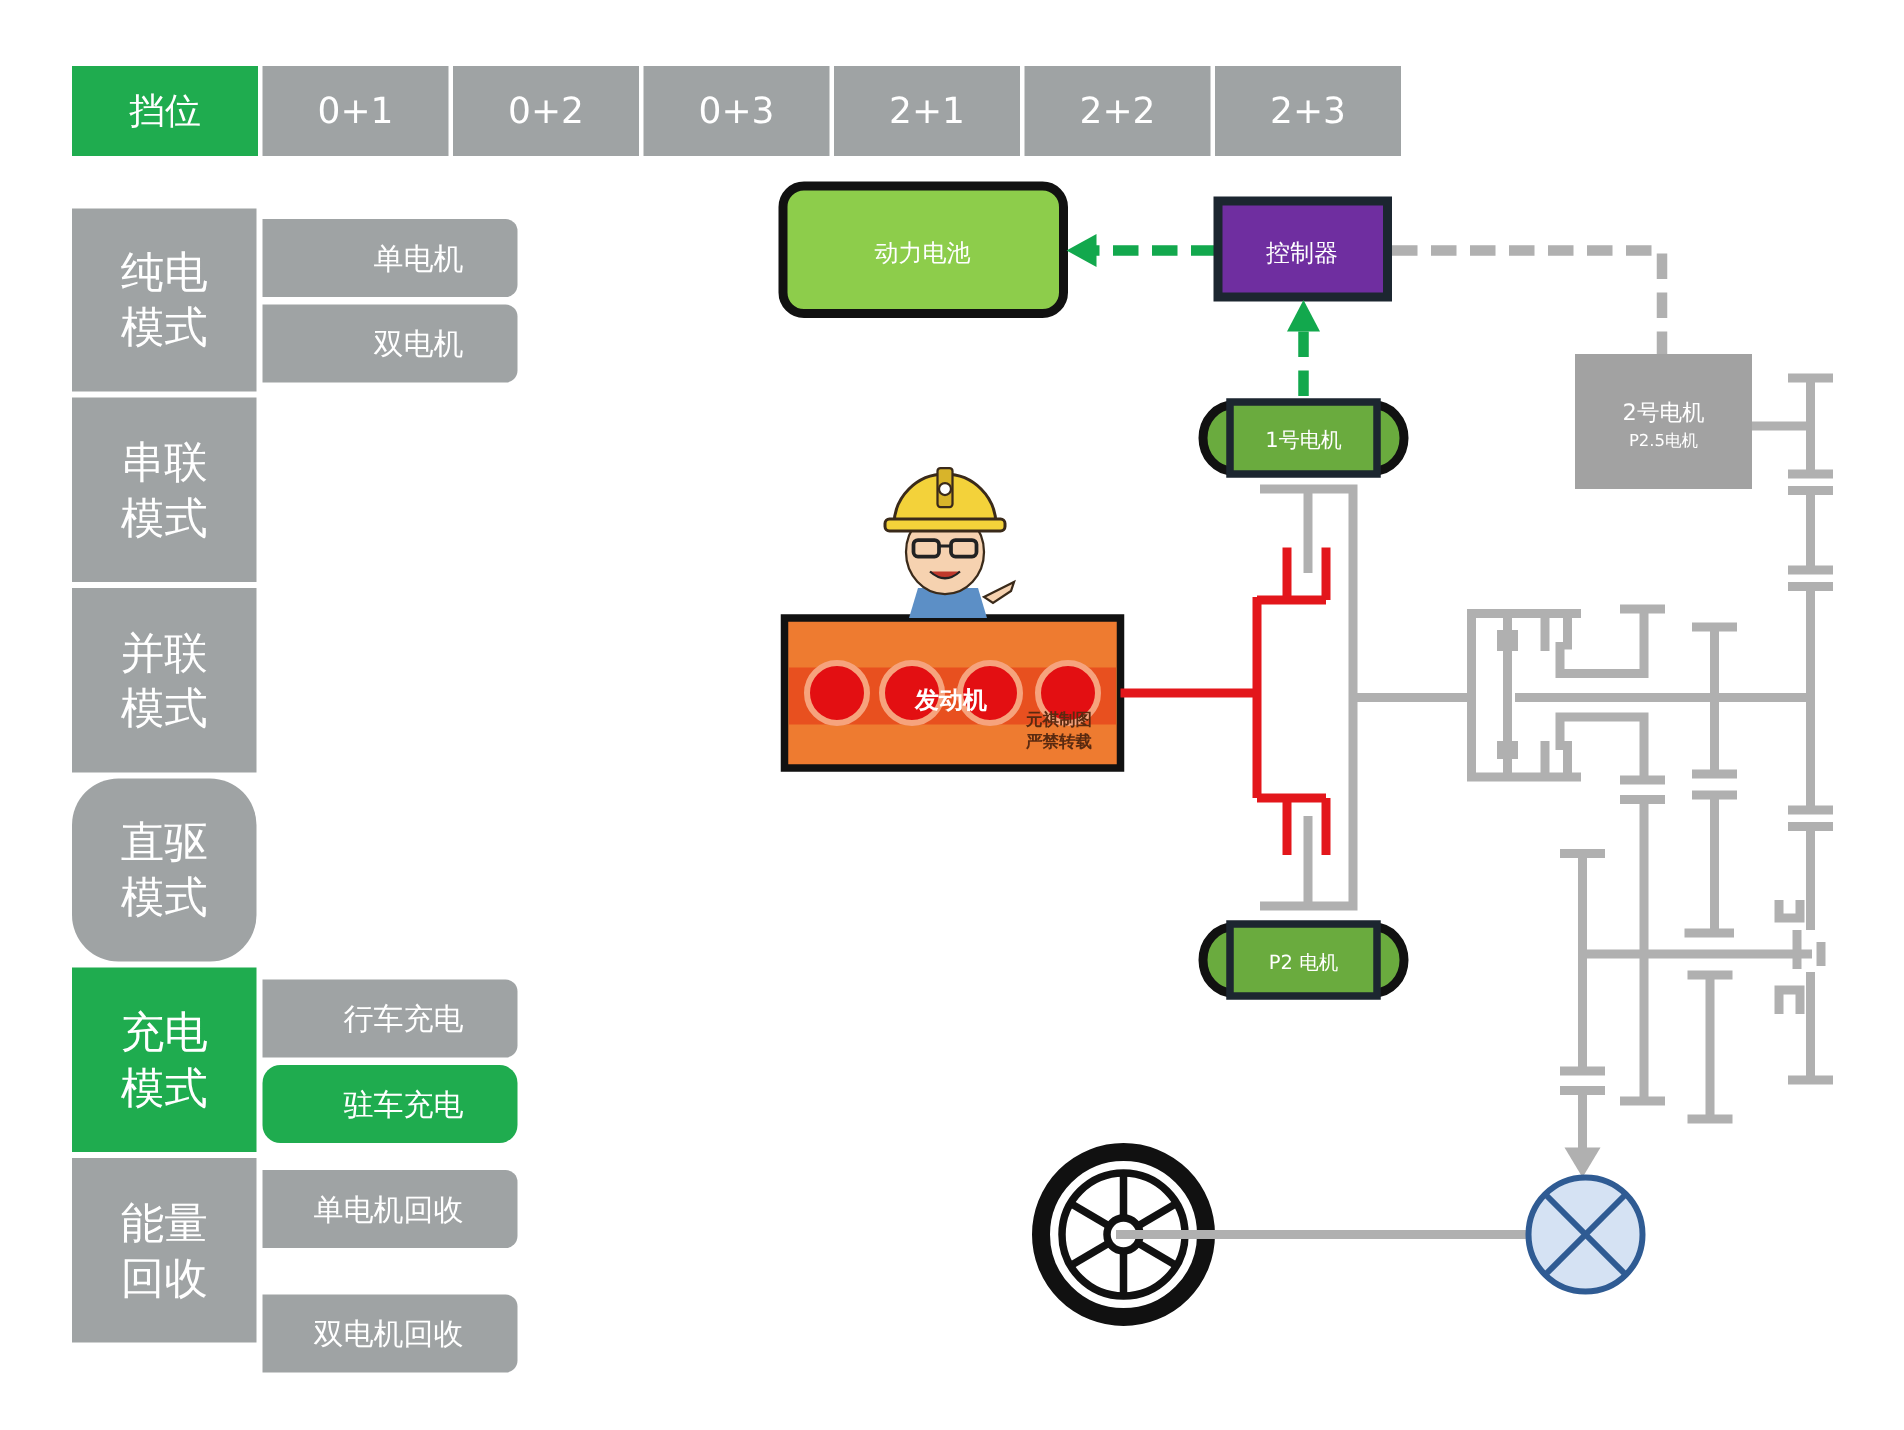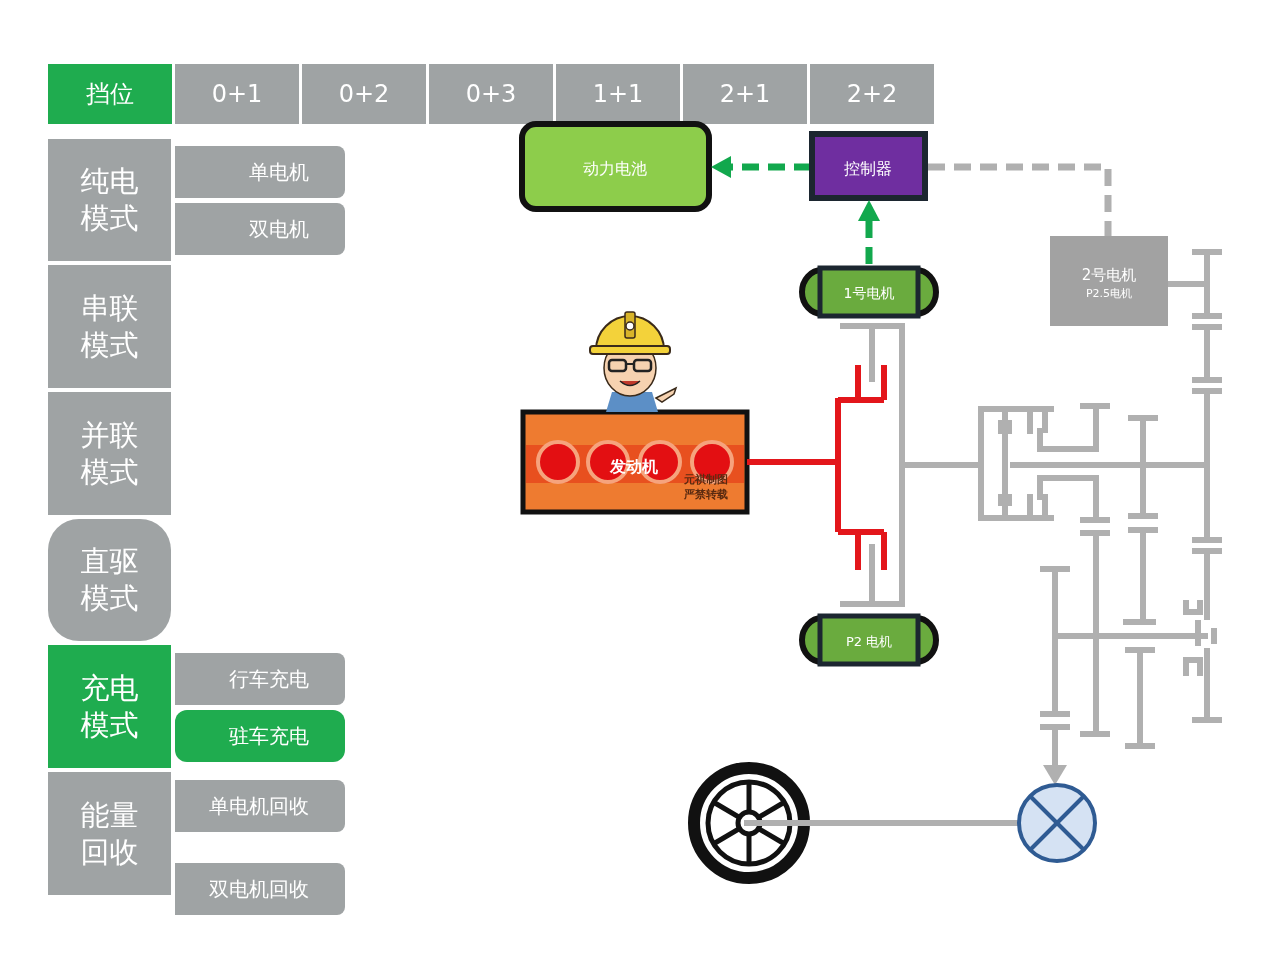--- a/index.html
+++ b/index.html
@@ -1,36 +1,36 @@
 <!DOCTYPE html>
 <html><head>
 <meta charset="utf-8">
 <style>
   html,body{margin:0;padding:0;background:#ffffff;}
   body{width:1269px;height:953px;position:relative;overflow:hidden;font-family:"DejaVu Sans","Liberation Sans",sans-serif;}
-  .gearbar{position:absolute;left:48px;top:64px;height:60px;display:flex;text-align:right;}
+  .gearbar{position:absolute;left:48px;top:44px;height:60px;display:flex;text-align:right;}
   .gear{width:124px;height:60px;margin-right:3px;background:#9fa3a4;color:#fff;font-size:24px;display:flex;align-items:center;justify-content:center;cursor:pointer;}
   .gear.head{background:#1fac4f;}
   .mode{position:absolute;left:48px;width:123px;background:#9fa3a4;color:#fff;font-size:29px;line-height:37px;display:flex;align-items:center;justify-content:center;text-align:center;cursor:pointer;}
   .mode.active{background:#1fac4f;}
   .sub{position:absolute;left:175px;width:170px;height:52px;background:#9fa3a4;color:#fff;font-size:20px;display:flex;align-items:center;justify-content:flex-end;padding-right:36px;box-sizing:border-box;border-radius:0 8px 8px 0;cursor:pointer;}
   .sub.active{background:#1fac4f;}
   svg text{font-family:"DejaVu Sans","Liberation Sans",sans-serif;}
 </style>
 </head>
 <body>
 
 <div class="gearbar">
   <div class="gear head">挡位</div>
   <div class="gear">0+1</div>
   <div class="gear">0+2</div>
   <div class="gear">0+3</div>
-  <div class="gear">1+1</div>
   <div class="gear">2+1</div>
   <div class="gear">2+2</div>
+  <div class="gear">2+3</div>
 </div>
 
 <div class="mode" style="top:139px;height:122px;text-align:right;">
   <div>
       <div>纯电</div>
       <div>模式</div>
     </div>
 </div>
 <div class="sub" style="top:146px;">单电机</div>
 <div class="sub" style="top:203px;">双电机</div>

